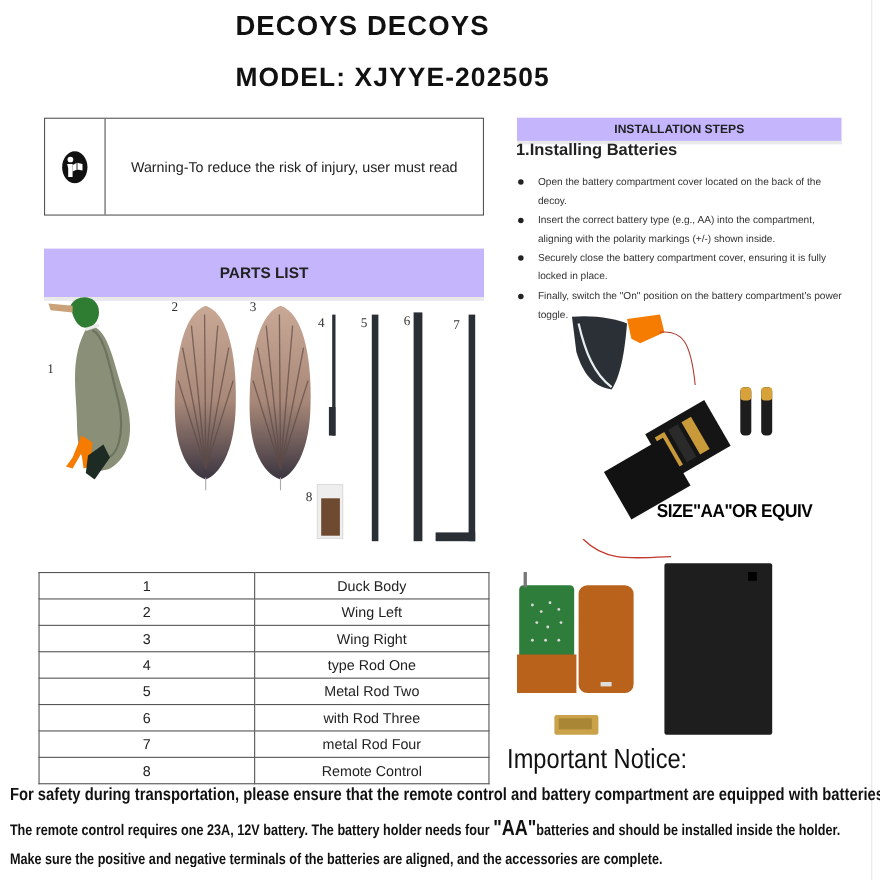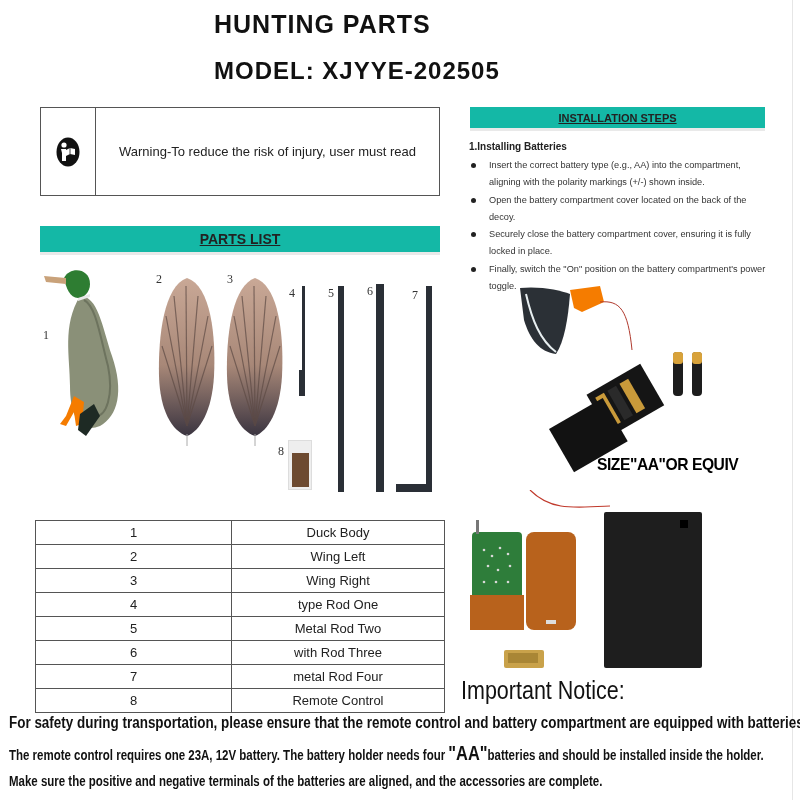--- a/index.html
+++ b/index.html
@@ -12,26 +12,26 @@
   .title.t2 { top: 57px; font-size: 24px; }
 
   .right-edge-line { left: 792px; top: 0; width: 1px; height: 800px; background: #e6e6e6; }
 
   
   .warning-box { left: 40px; top: 107px; width: 400px; height: 89px; border: 1px solid #555; display: flex; }
   .warning-icon-cell { width: 55px; border-right: 1px solid #555; display: flex; align-items: center; justify-content: center; }
   .warning-text-cell { flex: 1; display: flex; flex-direction: column; align-items: center; justify-content: center; font-size: 13px; line-height: 22px; color: #222; text-align: center; }
 
   
-  .section-header { background: #14b8a6; border-bottom: 3px solid #e9e9e9; font-weight: bold; display: flex; align-items: center; justify-content: center; color: #222; text-decoration: underline; }
-  .parts-header { left: 40px; top: 226px; width: 400px; height: 29px; font-size: 14px; }
+  .section-header { background: #c4b5fd; border-bottom: 3px solid #e9e9e9; font-weight: bold; display: flex; align-items: center; justify-content: center; color: #222; }
+  .parts-header { left: 40px; top: 226px; width: 400px; height: 47px; font-size: 14px; }
   .install-header { left: 470px; top: 107px; width: 295px; height: 24px; font-size: 11px; }
 
   
-  .install-sub { left: 469px; top: 141px; font-size: 10px; font-weight: bold; color: #222; }
+  .install-sub { left: 469px; top: 128px; font-size: 15px; font-weight: bold; color: #222; }
   .install-list { left: 470px; top: 157px; width: 300px; list-style: none; font-size: 9.2px; color: #333; line-height: 17.3px; }
   .install-list li { position: relative; padding-left: 19px; }
   .install-list li::before { content: ""; position: absolute; left: 1px; top: 6px; width: 5px; height: 5px; border-radius: 50%; background: #222; }
 
   
   .part-label { font-size: 12px; color: #333; font-family: "Liberation Serif", serif; }
 
   
   .parts-table { left: 35px; top: 520px; width: 410px; border-collapse: collapse; font-size: 13px; color: #222; }
   .parts-table td { border: 1px solid #555; height: 24px; text-align: center; padding: 0; }
@@ -43,21 +43,21 @@
 
   .notice-p1 { left: 9px; top: 714px; font-size: 16px; font-weight: bold; white-space: nowrap; transform: scaleX(0.84); transform-origin: left; color: #111; }
   .notice-p2 { left: 9px; top: 740px; width: 930px; font-size: 14px; font-weight: bold; line-height: 26px; transform: scaleX(0.82); transform-origin: left top; color: #111; }
   .notice-p2 .aa { font-size: 20px; font-weight: bold; }
 </style>
 </head>
 <body>
 
 <div class="abs right-edge-line"></div>
 
-<div class="abs title t1">HUNTING PARTS</div>
+<div class="abs title t1">DECOYS DECOYS</div>
 <div class="abs title t2">MODEL: XJYYE-202505</div>
 
 <div class="abs warning-box">
   <div class="warning-icon-cell">
     <svg width="24" height="30" viewBox="0 0 24 30">
       <ellipse cx="12" cy="15" rx="11.5" ry="14.5" fill="#111"></ellipse>
       <circle cx="8" cy="8" r="2.6" fill="#fff"></circle>
       <path d="M5 12 L10 12 L10 24 L6 24 L6 16 Z" fill="#fff"></path>
       <path d="M10 13 L14 11 L19 12 L19 18 L14 17 L10 19 Z" fill="#fff"></path>
       <line x1="14" y1="11" x2="14" y2="17" stroke="#111" stroke-width="0.8"></line>
@@ -177,22 +177,22 @@
     <tr>
         <td class="num">8</td>
         <td>Remote Control</td>
       </tr>
   </tbody>
 </table>
 
 <div class="abs section-header install-header">INSTALLATION STEPS</div>
 <div class="abs install-sub">1.Installing Batteries</div>
 <ul class="abs install-list">
+  <li>Open the battery compartment cover located on the back of the decoy.</li>
   <li>Insert the correct battery type (e.g., AA) into the compartment, aligning with the polarity markings (+/-) shown inside.</li>
-  <li>Open the battery compartment cover located on the back of the decoy.</li>
   <li>Securely close the battery compartment cover, ensuring it is fully locked in place.</li>
   <li>Finally, switch the "On" position on the battery compartment's power toggle.</li>
 </ul>
 
 <div class="abs" style="left:460px;top:280px;width:340px;height:210px;">
   <svg class="abs" style="left:0;top:0;" width="340" height="210" viewBox="0 0 340 210">
     <path d="M60 8 C80 6 100 10 110 14 C108 40 104 62 96 74 C80 72 70 60 64 40 Z" fill="#2b3036"></path>
     <path d="M66 14 C72 40 80 60 96 72" fill="none" stroke="#e7eef0" stroke-width="2"></path>
     <path d="M110 10 L140 6 L144 22 L122 32 L114 28 Z" fill="#f57c00"></path>
     <path d="M140 22 C160 20 168 30 172 70" fill="none" stroke="#b03a2e" stroke-width="1"></path>

